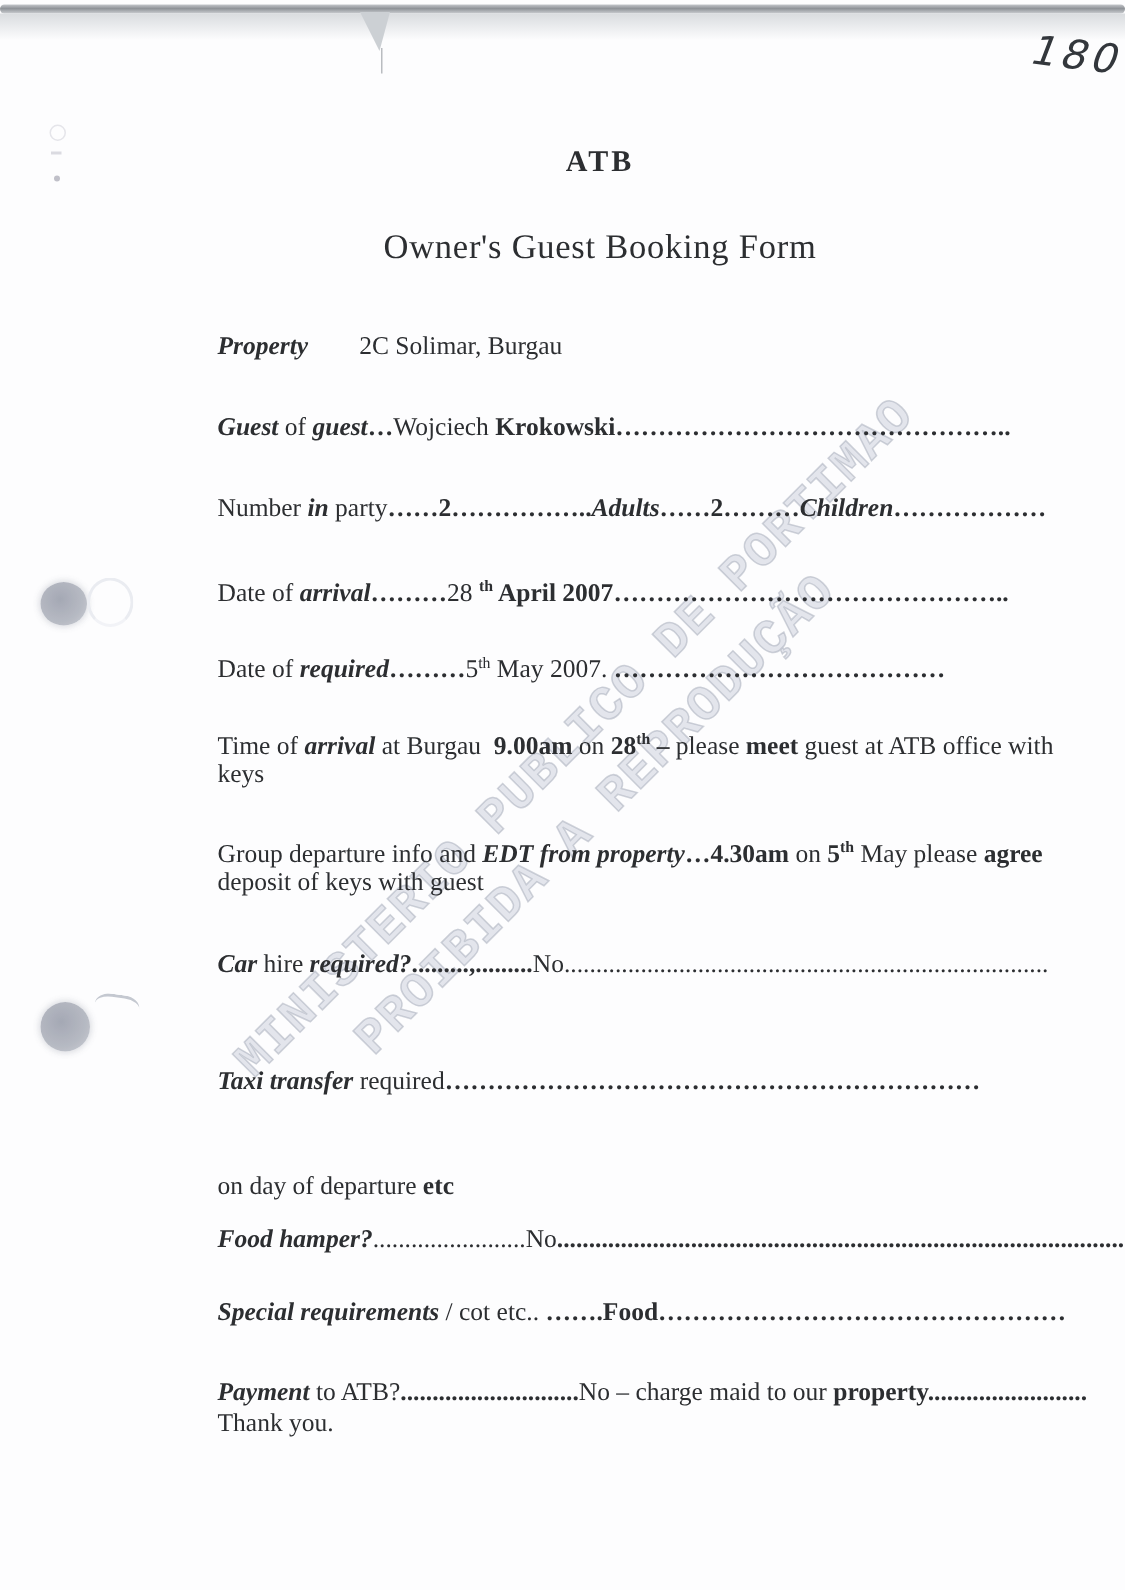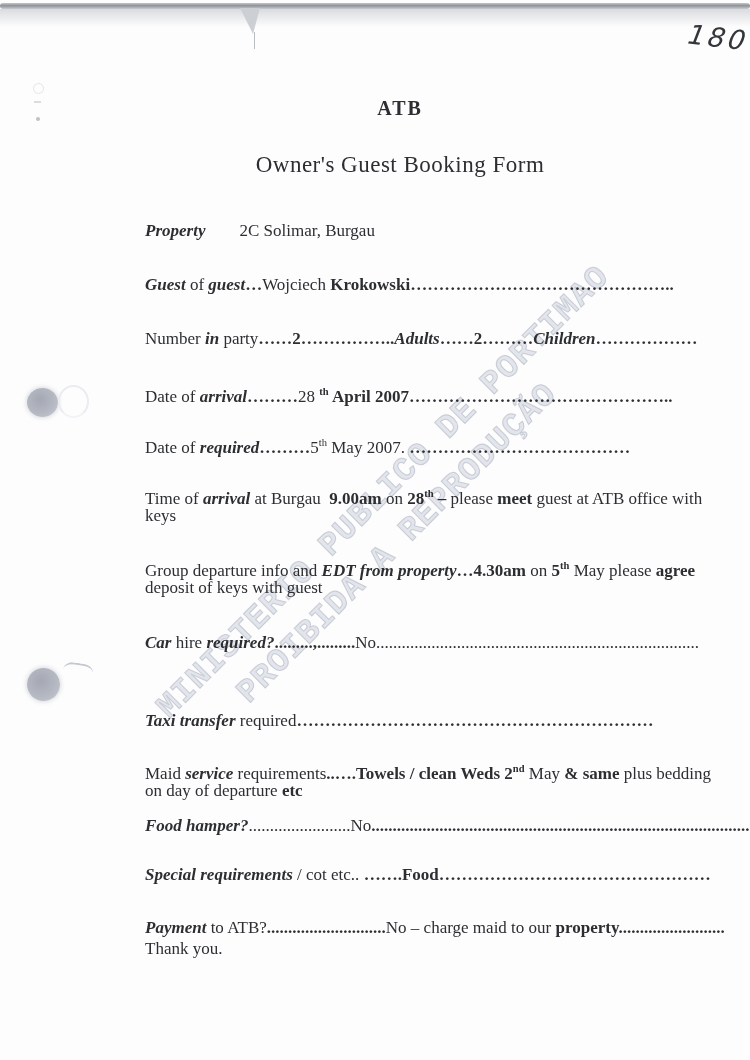--- a/index.html
+++ b/index.html
@@ -98,20 +98,19 @@
   <div class="line t-name"><span class="seg s-bi">Guest </span><span class="seg s-i">of </span><span class="seg s-bi">guest</span><span class="seg s-b">…</span><span class="seg s-r">Wojciech </span><span class="seg s-b">Krokowski</span><span class="seg s-b">………………………………………..</span></div>
   <div class="line t-party"><span class="seg s-i">Number </span><span class="seg s-bi">in</span><span class="seg s-i"> party</span><span class="seg s-b">……2……………..</span><span class="seg s-bi">Adults</span><span class="seg s-b">……2………</span><span class="seg s-bi">Children</span><span class="seg s-b">………………</span></div>
   <div class="line t-arrival"><span class="seg s-i">Date of </span><span class="seg s-bi">arrival</span><span class="seg s-b">………</span><span class="seg s-r">28 </span><span class="seg s-sb">th</span><span class="seg s-b"> April 2007</span><span class="seg s-b">………………………………………..</span></div>
   <div class="line t-departure"><span class="seg s-i">Date of </span><span class="seg s-bi">required</span><span class="seg s-b">………</span><span class="seg s-r">5</span><span class="seg s-sr">th</span><span class="seg s-r"> May 2007. </span><span class="seg s-b">…………………………………</span></div>
   <div class="line t-time1"><span class="seg s-i">Time of </span><span class="seg s-bi">arrival</span><span class="seg s-i"> at Burgau</span><span class="seg s-r">  </span><span class="seg s-b">9.00am</span><span class="seg s-r"> on </span><span class="seg s-b">28</span><span class="seg s-sb">th</span><span class="seg s-b"> – </span><span class="seg s-r">please </span><span class="seg s-b">meet</span><span class="seg s-r"> guest at ATB office with</span></div>
   <div class="line t-time2"><span class="seg s-r">keys</span></div>
   <div class="line t-flight1"><span class="seg s-i">Group departure info and </span><span class="seg s-bi">EDT from property</span><span class="seg s-b">…</span><span class="seg s-b">4.30am </span><span class="seg s-i">on</span><span class="seg s-b"> 5</span><span class="seg s-sb">th</span><span class="seg s-r"> May please </span><span class="seg s-b">agree</span></div>
   <div class="line t-flight2"><span class="seg s-r">deposit of keys with guest</span></div>
   <div class="line t-car"><span class="seg s-bi">Car </span><span class="seg s-i">hire </span><span class="seg s-bi">required?</span><span class="seg s-b">.........,.........</span><span class="seg s-r">No</span><span class="seg s-r">............................................................................</span></div>
   <div class="line t-taxi"><span class="seg s-bi">Taxi transfer </span><span class="seg s-i">required</span><span class="seg s-b">………………………………………………………</span></div>
-  <div class="line t-maid1"><span class="seg s-i">Maid </span><span class="seg s-bi">service </span><span class="seg s-i">requirements</span><span class="seg s-b">..….</span><span class="seg s-b">Towels / clean Weds 2</span><span class="seg s-sb">nd</span><span class="seg s-r"> May </span><span class="seg s-b">&amp; same</span><span class="seg s-r"> plus bedding</span></div>
   <div class="line t-maid2"><span class="seg s-r">on day of departure </span><span class="seg s-b">etc</span></div>
   <div class="line t-food"><span class="seg s-bi">Food hamper?</span><span class="seg s-r">........................</span><span class="seg s-r">No</span><span class="seg s-b">..........................................................................................</span></div>
   <div class="line t-special"><span class="seg s-bi">Special requirements </span><span class="seg s-i">/ cot etc.. </span><span class="seg s-b">…….</span><span class="seg s-b">Food</span><span class="seg s-b">…………………………………………</span></div>
   <div class="line t-payment"><span class="seg s-bi">Payment </span><span class="seg s-i">to ATB?</span><span class="seg s-b">............................</span><span class="seg s-r">No – charge maid to our </span><span class="seg s-b">property</span><span class="seg s-b">.........................</span></div>
   <div class="line t-thanks"><span class="seg s-r">Thank you.</span></div>
 
 </div>
 
 </body></html>

